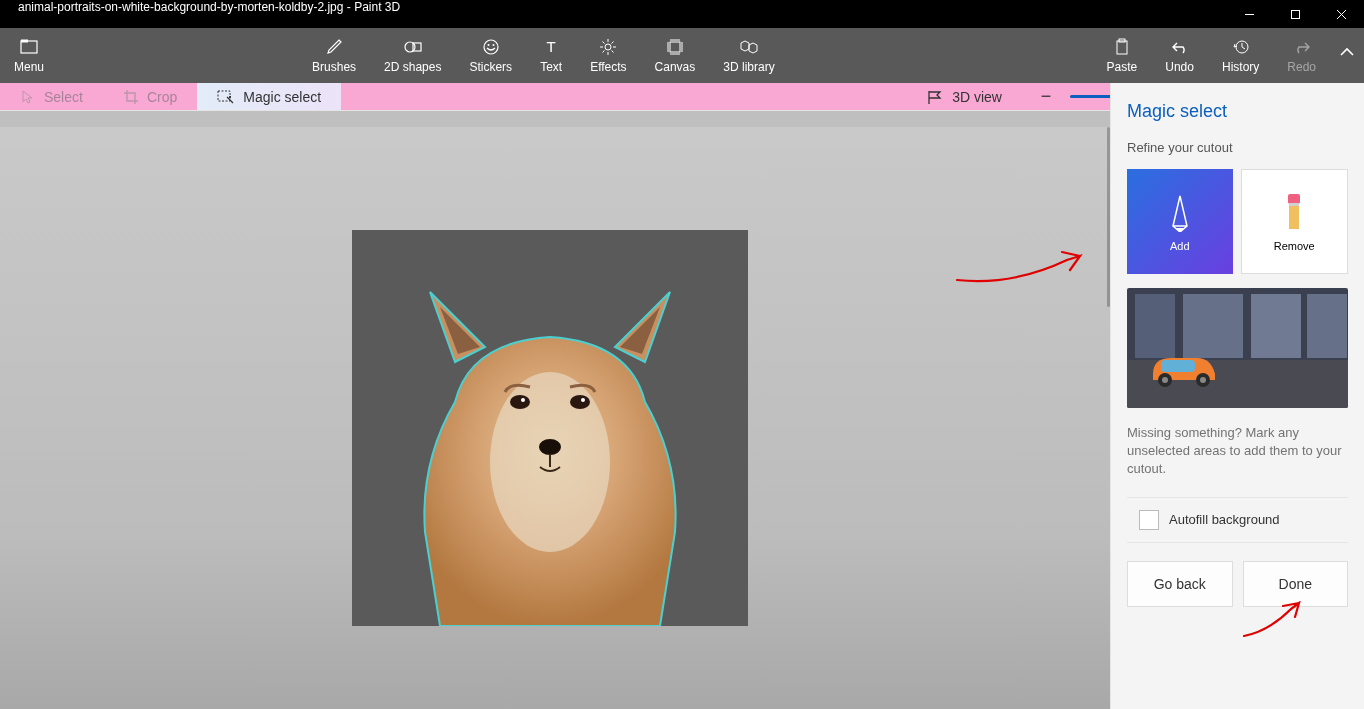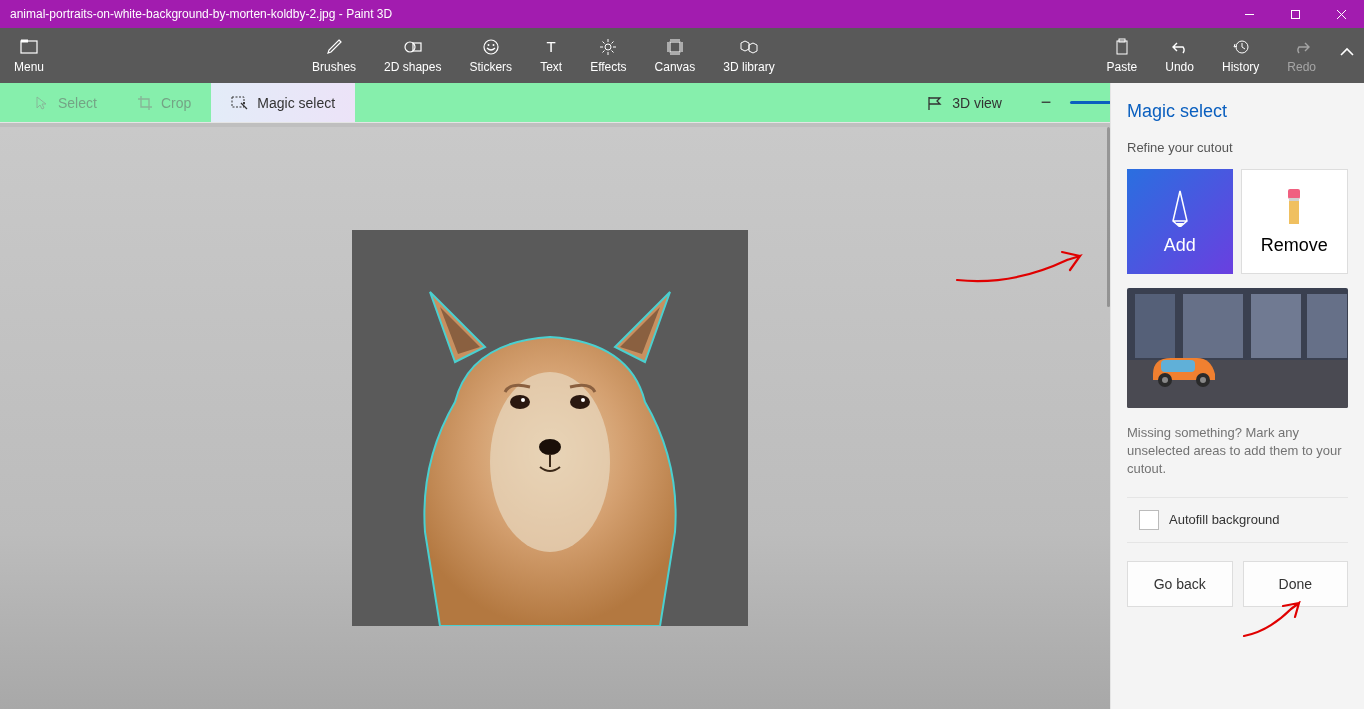--- a/index.html
+++ b/index.html
@@ -1,45 +1,45 @@
 <!DOCTYPE html>
 <html><head>
 <meta charset="utf-8">
 <style>
 * { margin:0; padding:0; box-sizing:border-box; font-family:"Segoe UI",Arial,sans-serif; }
 body { width:1364px; height:709px; background:#bfbfbf; overflow:hidden; position:relative; }
-.titlebar { height:28px; background:#a21caf; display:flex; align-items:center; color:#fff; font-size:12px; padding-left:10px; }
+.titlebar { height:28px; background:#000000; display:flex; align-items:flex-start; color:#fff; font-size:12px; padding-left:18px; }
 .titlebar-text { flex:1; }
 .win-controls { display:flex; height:100%; }
 .win-btn { width:46px; display:flex; align-items:center; justify-content:center; color:#fff; font-size:11px; }
 .ribbon { height:55px; background:#595959; display:flex; align-items:center; color:#fff; }
 .ribbon-item { display:flex; flex-direction:column; align-items:center; justify-content:center; height:100%; padding:0 14px; font-size:12px; gap:4px; }
 .ribbon-item svg,.ribbon-item .glyph { height:18px; }
 .ribbon-spacer { flex:1; }
 .ribbon-item.disabled { opacity:.45; }
-.toolbar { height:40px; background:#86efac; display:flex; align-items:center; border-bottom:1px solid #e5e5e5;padding-left:14px; }
+.toolbar { height:28px; background:#f9a8d4; display:flex; align-items:center; border-bottom:1px solid #e5e5e5; }
 .tool { display:flex; align-items:center; gap:8px; padding:0 20px; height:100%; font-size:14px; color:#666; }
 .tool.inactive { opacity:.55; }
 .tool.active { background:linear-gradient(90deg,#e3ecf8,#ece3f8); color:#333; }
 .toolbar-spacer { flex:1; }
 .tool.viewmode { color:#333; }
 .zoom-group { display:flex; align-items:center; gap:14px; padding:0 14px; }
 .zoom-btn { font-size:18px; color:#333; width:20px; text-align:center;}
 .slider-track { width:130px; height:3px; background:#0a5fbf; position:relative; border-radius:2px; }
 .slider-thumb { position:absolute; top:-6px; width:9px; height:18px; background:#0a5fbf; border-radius:3px; }
 .zoom-pct { font-size:14px; color:#333; padding:0 18px; border-left:1px solid #e5e5e5; height:100%; display:flex; align-items:center;}
 .more-btn { padding:0 16px; font-size:16px; color:#333; letter-spacing:2px; border-left:1px solid #e5e5e5; height:100%; display:flex; align-items:center;}
 .content { position:absolute; top:127px; left:0; right:254px; bottom:0; background:linear-gradient(#c9c9c9 0%,#bcbcbc 70%,#a8a8a8 100%); }
 .canvas-img { position:absolute; left:352px; top:103px; width:396px; height:396px; background:#5a5a5a; overflow:hidden; }
 .fox-body { position:absolute; left:58px; top:52px; width:280px; height:344px; }
 .sidepanel { position:absolute; top:83px; right:0; width:254px; bottom:0; background:#f4f4f4; border-left:1px solid #e5e5e5; padding:18px 16px; }
 .sp-title { color:#0a5fbf; font-size:18px; font-weight:400; margin-bottom:18px; }
 .sp-sub { color:#555; font-size:13px; margin-bottom:14px; }
 .tile-row { display:flex; gap:8px; margin-bottom:14px; }
-.tile { flex:1; height:105px; border:1px solid #ddd; display:flex; flex-direction:column; align-items:center; justify-content:center; gap:8px; font-size:18px; background:#fff; }
+.tile { flex:1; height:105px; border:1px solid #ddd; display:flex; flex-direction:column; align-items:center; justify-content:center; gap:8px; font-size:11px; background:#fff; }
 .tile.add { background:linear-gradient(135deg,#2a6fe0,#6a3fe0); color:#fff; border:none; }
 .preview { height:120px; background:#3a4050; border-radius:2px; position:relative; overflow:hidden; margin-bottom:16px; }
 .bldg { position:absolute; top:6px; background:#667088; bottom:50px; }
 .car { position:absolute; left:16px; bottom:20px; }
 .sp-help { font-size:13px; color:#737373; line-height:1.4; margin-bottom:18px; }
 .check-row { display:flex; align-items:center; gap:10px; font-size:13px; color:#333; padding:12px 12px; border-top:1px solid #e5e5e5; border-bottom:1px solid #e5e5e5; margin-bottom:18px;}
 .check-box { width:20px; height:20px; border:1px solid #bbb; background:#fff; }
 .btn-row { display:flex; gap:10px;border-radius:8px; }
 .btn { flex:1; height:46px; border:1px solid #ddd; background:#fdfdfd; display:flex; align-items:center; justify-content:center; font-size:14px; color:#333; }
 .arrow1 { position:absolute; top:248px; left:952px; pointer-events:none; }

